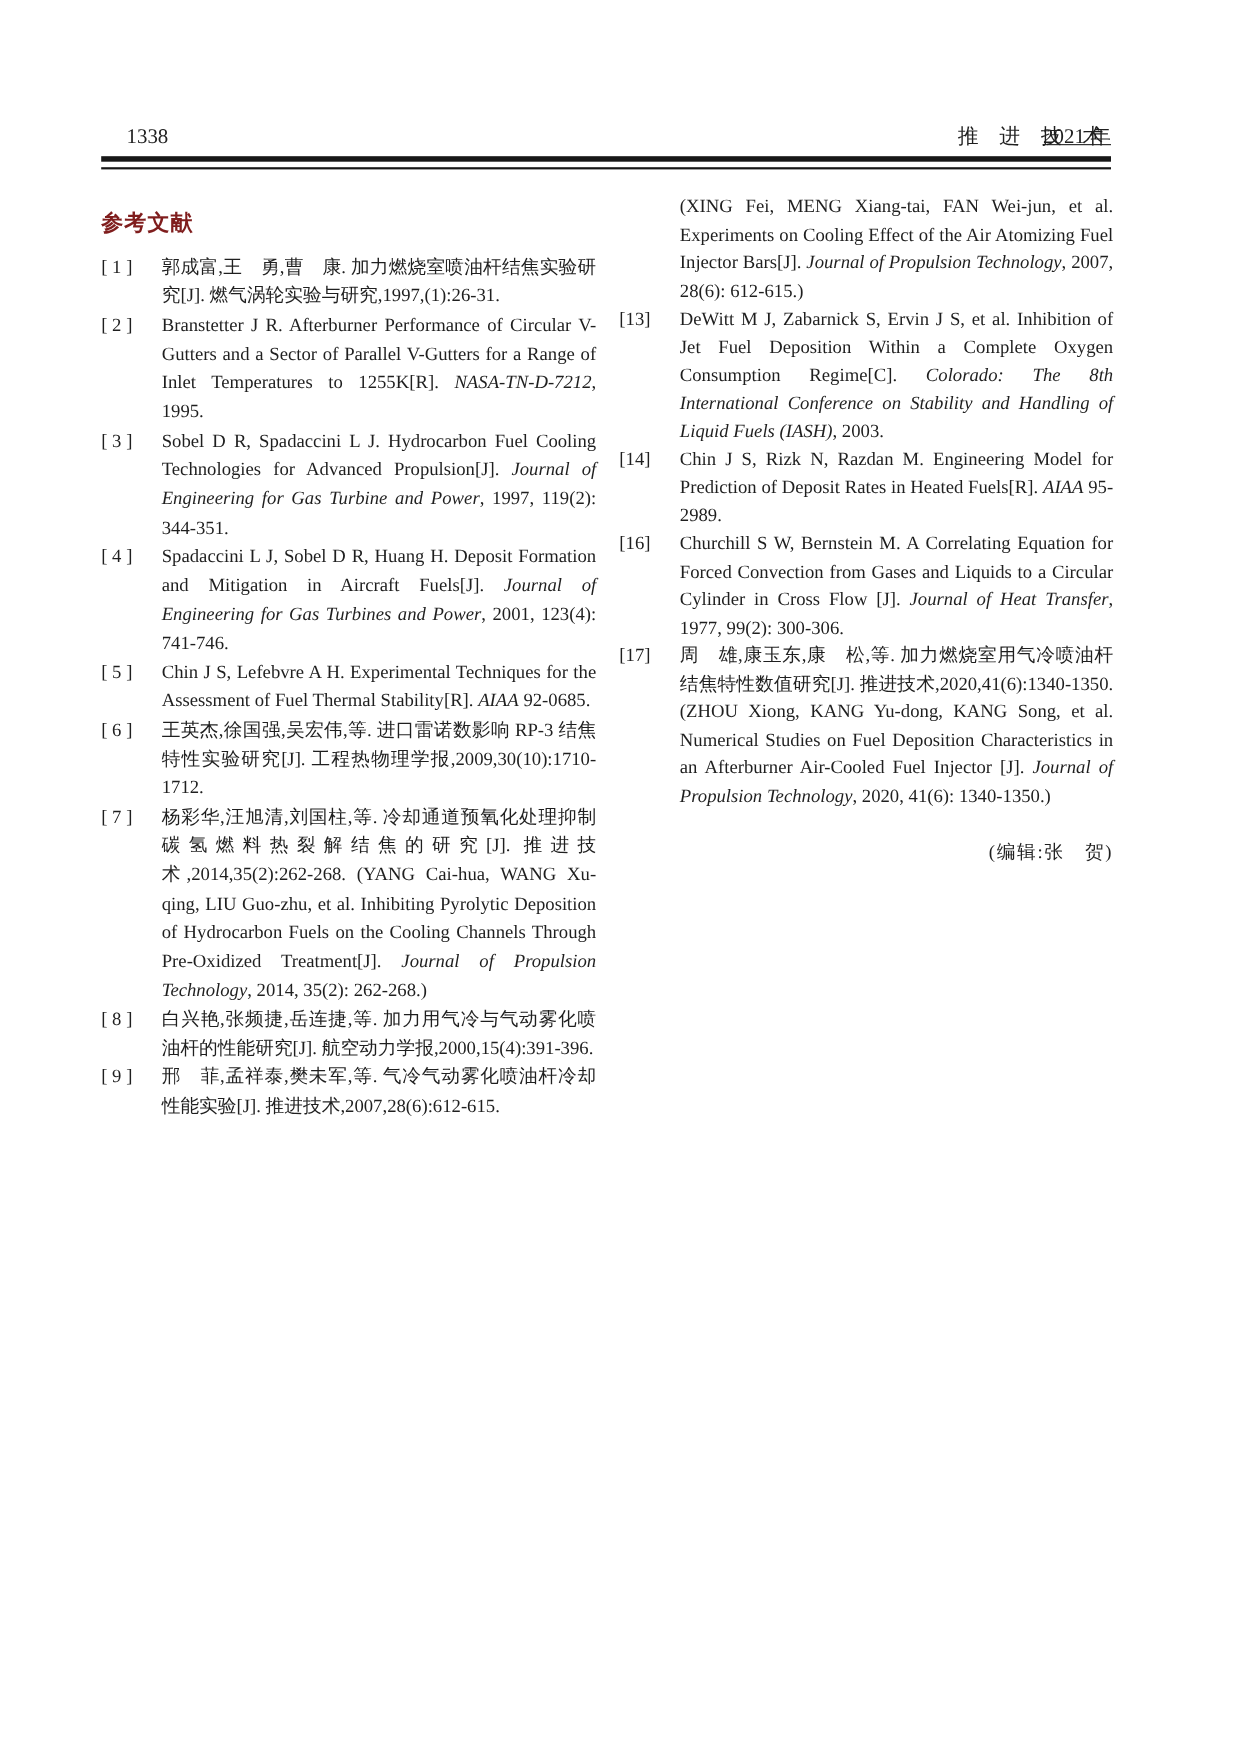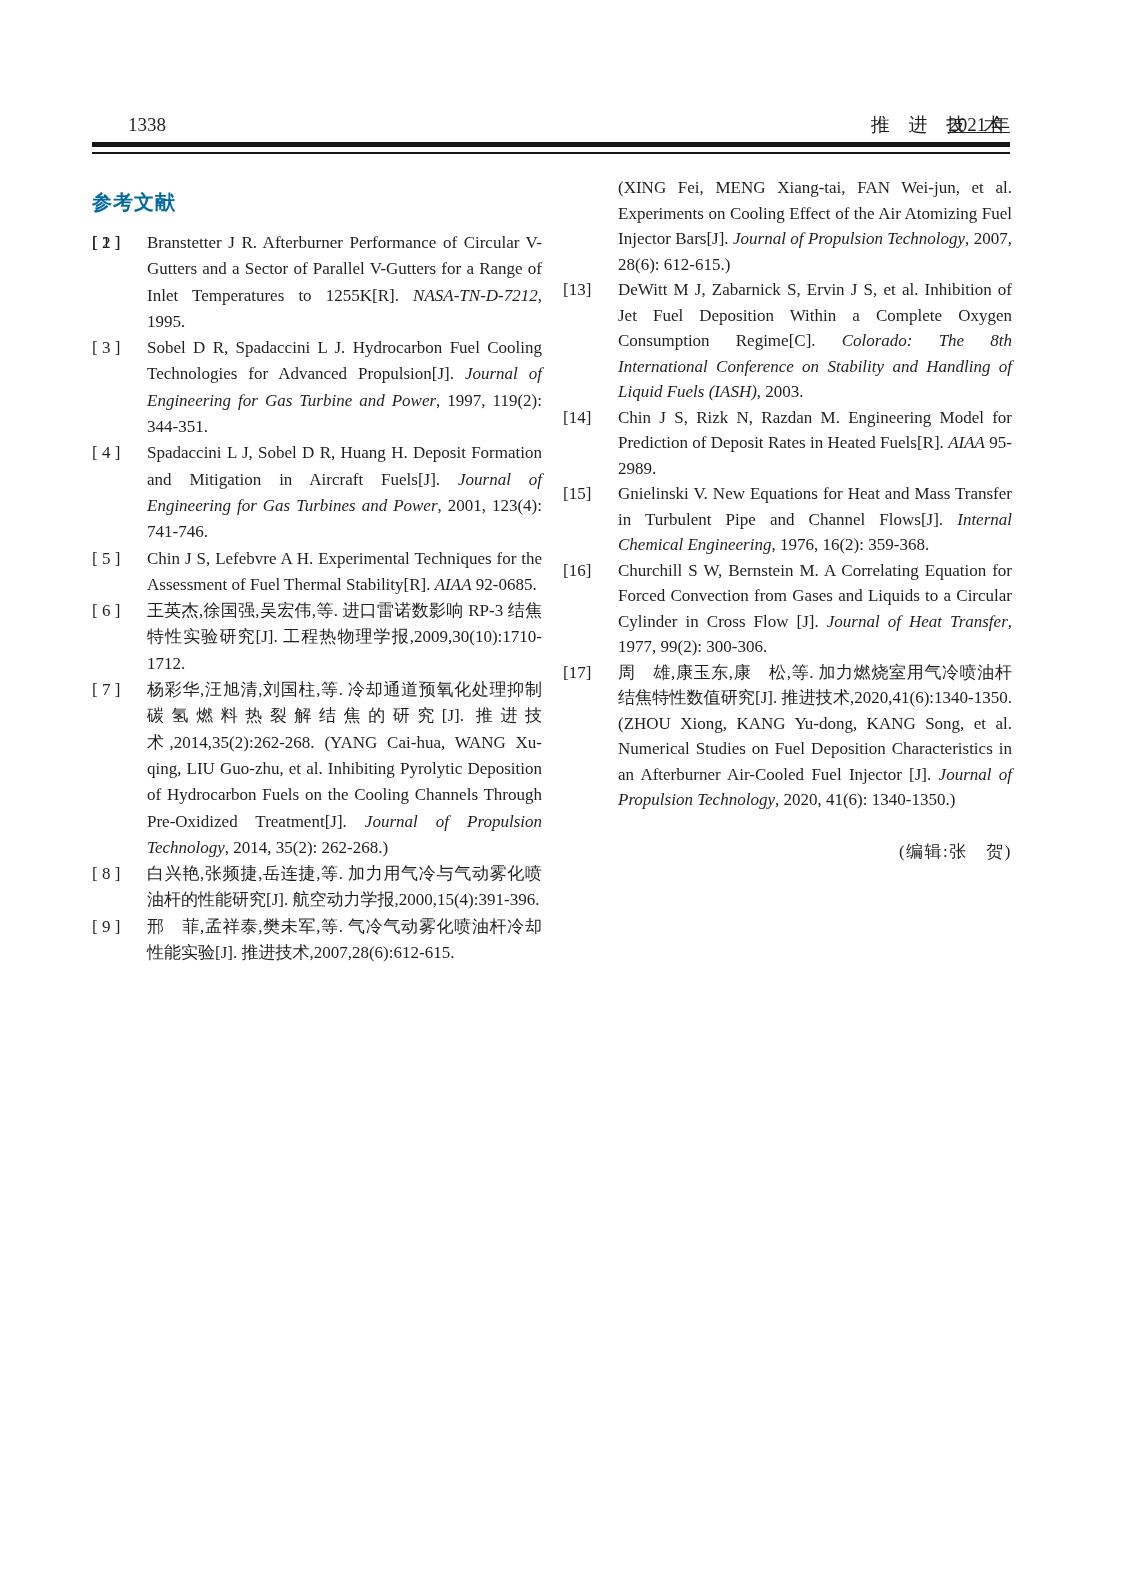--- a/index.html
+++ b/index.html
@@ -18,21 +18,21 @@
     position: absolute;
     left: 92px;
     top: 112px;
     width: 918px;
     height: 26px;
     font-size: 19px;
     line-height: 26px;
   }
   .page-num {
     position: absolute;
-    left: 36px;
+    left: 23px;
     top: 0;
   }
   .journal-title {
     position: absolute;
     left: 0;
     right: 0;
     top: 0;
     text-align: right;
     letter-spacing: 7px;
   }
@@ -60,21 +60,21 @@
   }
   
   .refs-heading {
     position: absolute;
     left: 92px;
     top: 189px;
     font-family: "Liberation Sans", "DejaVu Sans", sans-serif;
     font-weight: bold;
     font-size: 20px;
     letter-spacing: 1px;
-    color: #0369a1;
+    color: #7f1d1d;
   }
   
   .col {
     position: absolute;
     font-size: 17px;
   }
   .col-left {
     left: 92px;
     top: 230px;
     width: 450px;
@@ -113,34 +113,33 @@
     <span class="page-num">1338</span>
     <span class="journal-title">推 进 技 术</span>
     <span class="year">2021 年</span>
   </div>
   <div class="rule-thick"></div>
   <div class="rule-thin"></div>
 
   <div class="refs-heading">参考文献</div>
 
   <div class="col col-left">
-      <div class="ref-item"><span class="ref-label">[ 1 ]</span></div>
+      <div class="ref-item"><span class="ref-label">[ 1 ]</span><span class="seg">郭成富,王　勇,曹　康. 加力燃烧室喷油杆结焦实验研究[J]. 燃气涡轮实验与研究,1997,(1):26-31.</span></div>
       <div class="ref-item"><span class="ref-label">[ 2 ]</span><span class="seg">Branstetter J R. Afterburner Performance of Circular V-Gutters and a Sector of Parallel V-Gutters for a Range of Inlet Temperatures to 1255K[R]. </span><span class="seg it">NASA-TN-D-7212</span><span class="seg">, 1995.</span></div>
       <div class="ref-item"><span class="ref-label">[ 3 ]</span><span class="seg">Sobel D R, Spadaccini L J. Hydrocarbon Fuel Cooling Technologies for Advanced Propulsion[J]. </span><span class="seg it">Journal of Engineering for Gas Turbine and Power</span><span class="seg">, 1997, 119(2): 344-351.</span></div>
       <div class="ref-item"><span class="ref-label">[ 4 ]</span><span class="seg">Spadaccini L J, Sobel D R, Huang H. Deposit Formation and Mitigation in Aircraft Fuels[J]. </span><span class="seg it">Journal of Engineering for Gas Turbines and Power</span><span class="seg">, 2001, 123(4): 741-746.</span></div>
       <div class="ref-item"><span class="ref-label">[ 5 ]</span><span class="seg">Chin J S, Lefebvre A H. Experimental Techniques for the Assessment of Fuel Thermal Stability[R]. </span><span class="seg it">AIAA</span><span class="seg"> 92-0685.</span></div>
       <div class="ref-item"><span class="ref-label">[ 6 ]</span><span class="seg">王英杰,徐国强,吴宏伟,等. 进口雷诺数影响 RP-3 结焦特性实验研究[J]. 工程热物理学报,2009,30(10):1710-1712.</span></div>
       <div class="ref-item"><span class="ref-label">[ 7 ]</span><span class="seg">杨彩华,汪旭清,刘国柱,等. 冷却通道预氧化处理抑制碳氢燃料热裂解结焦的研究[J]. 推进技术,2014,35(2):262-268. (YANG Cai-hua, WANG Xu-qing, LIU Guo-zhu, et al. Inhibiting Pyrolytic Deposition of Hydrocarbon Fuels on the Cooling Channels Through Pre-Oxidized Treatment[J]. </span><span class="seg it">Journal of Propulsion Technology</span><span class="seg">, 2014, 35(2): 262-268.)</span></div>
       <div class="ref-item"><span class="ref-label">[ 8 ]</span><span class="seg">白兴艳,张频捷,岳连捷,等. 加力用气冷与气动雾化喷油杆的性能研究[J]. 航空动力学报,2000,15(4):391-396.</span></div>
       <div class="ref-item"><span class="ref-label">[ 9 ]</span><span class="seg">邢　菲,孟祥泰,樊未军,等. 气冷气动雾化喷油杆冷却性能实验[J]. 推进技术,2007,28(6):612-615.</span></div>
     </div>
 
   <div class="col col-right">
       <div class="ref-item"><span class="seg">(XING Fei, MENG Xiang-tai, FAN Wei-jun, et al. Experiments on Cooling Effect of the Air Atomizing Fuel Injector Bars[J]. </span><span class="seg it">Journal of Propulsion Technology</span><span class="seg">, 2007, 28(6): 612-615.)</span></div>
       <div class="ref-item"><span class="ref-label">[13]</span><span class="seg">DeWitt M J, Zabarnick S, Ervin J S, et al. Inhibition of Jet Fuel Deposition Within a Complete Oxygen Consumption Regime[C]. </span><span class="seg it">Colorado: The 8th International Conference on Stability and Handling of Liquid Fuels (IASH)</span><span class="seg">, 2003.</span></div>
       <div class="ref-item"><span class="ref-label">[14]</span><span class="seg">Chin J S, Rizk N, Razdan M. Engineering Model for Prediction of Deposit Rates in Heated Fuels[R]. </span><span class="seg it">AIAA</span><span class="seg"> 95-2989.</span></div>
-      <div class="ref-item"><span class="ref-label">[15]</span><span class="seg">Gnielinski V. New Equations for Heat and Mass Transfer in Turbulent Pipe and Channel Flows[J]. </span><span class="seg it">Internal Chemical Engineering</span><span class="seg">, 1976, 16(2): 359-368.</span></div>
       <div class="ref-item"><span class="ref-label">[16]</span><span class="seg">Churchill S W, Bernstein M. A Correlating Equation for Forced Convection from Gases and Liquids to a Circular Cylinder in Cross Flow [J]. </span><span class="seg it">Journal of Heat Transfer</span><span class="seg">, 1977, 99(2): 300-306.</span></div>
       <div class="ref-item"><span class="ref-label">[17]</span><span class="seg">周　雄,康玉东,康　松,等. 加力燃烧室用气冷喷油杆结焦特性数值研究[J]. 推进技术,2020,41(6):1340-1350. (ZHOU Xiong, KANG Yu-dong, KANG Song, et al. Numerical Studies on Fuel Deposition Characteristics in an Afterburner Air-Cooled Fuel Injector [J]. </span><span class="seg it">Journal of Propulsion Technology</span><span class="seg">, 2020, 41(6): 1340-1350.)</span></div>
     <div class="editor-note">(编辑:张　贺)</div>
   </div>
 
 </div>
 
 </body></html>

